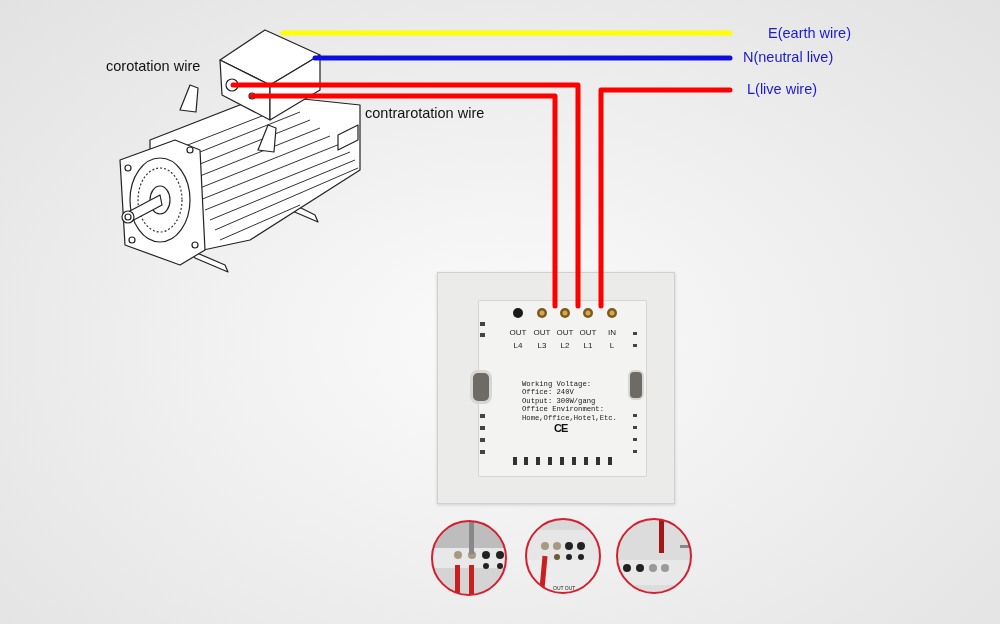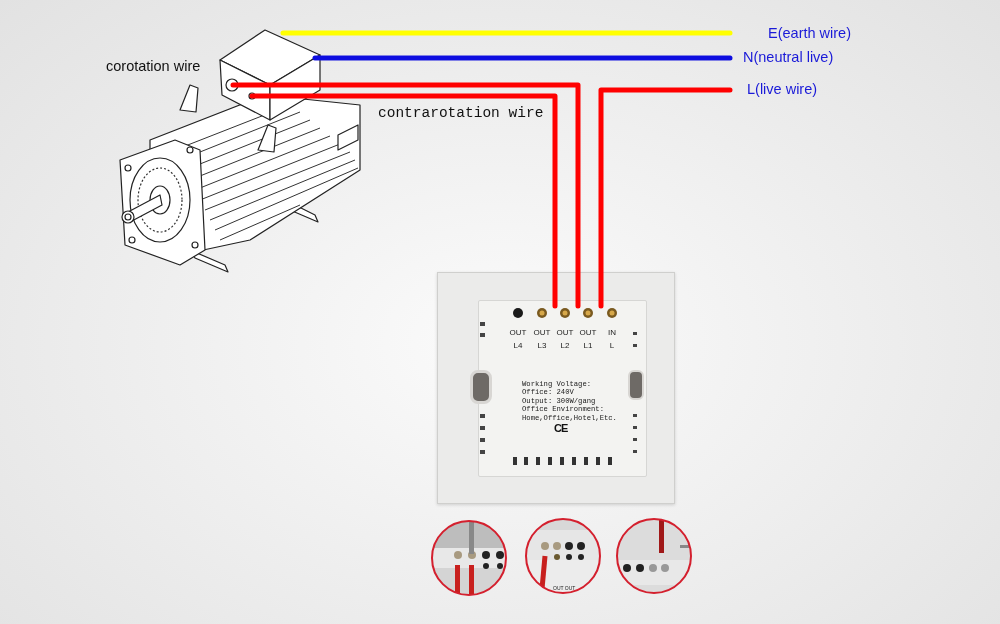--- a/index.html
+++ b/index.html
@@ -149,21 +149,21 @@
     <path id="wire-corotation" d="M233 85 L578 85 L578 306" stroke="#ff0000"></path>
     <path id="wire-contrarotation" d="M252 96 L555 96 L555 306" stroke="#ff0000"></path>
     <path id="wire-live" d="M730 90 L601 90 L601 306" stroke="#ff0000"></path>
   </g>
 </svg>
 
 <div class="abs label-blue" style="left:744px; top:25px;margin-left:24px;">E(earth wire)</div>
 <div class="abs label-blue" style="left:743px; top:49px;">N(neutral live)</div>
 <div class="abs label-blue" style="left:747px; top:81px;">L(live wire)</div>
 <div class="abs label-black" style="left:106px; top:58px;text-align:right;">corotation wire</div>
-<div class="abs label-black" style="left:378px; top:105px;font-family:Liberation Mono, monospace;">contrarotation wire</div>
+<div class="abs label-black" style="left:365px; top:105px;">contrarotation wire</div>
 
 <svg class="layer" width="1000" height="624" viewBox="0 0 1000 624">
   <defs>
     <clipPath id="c1">
         <circle cx="469" cy="558" r="37"></circle>
       </clipPath>
     <clipPath id="c2">
         <circle cx="563" cy="556" r="37"></circle>
       </clipPath>
     <clipPath id="c3">

